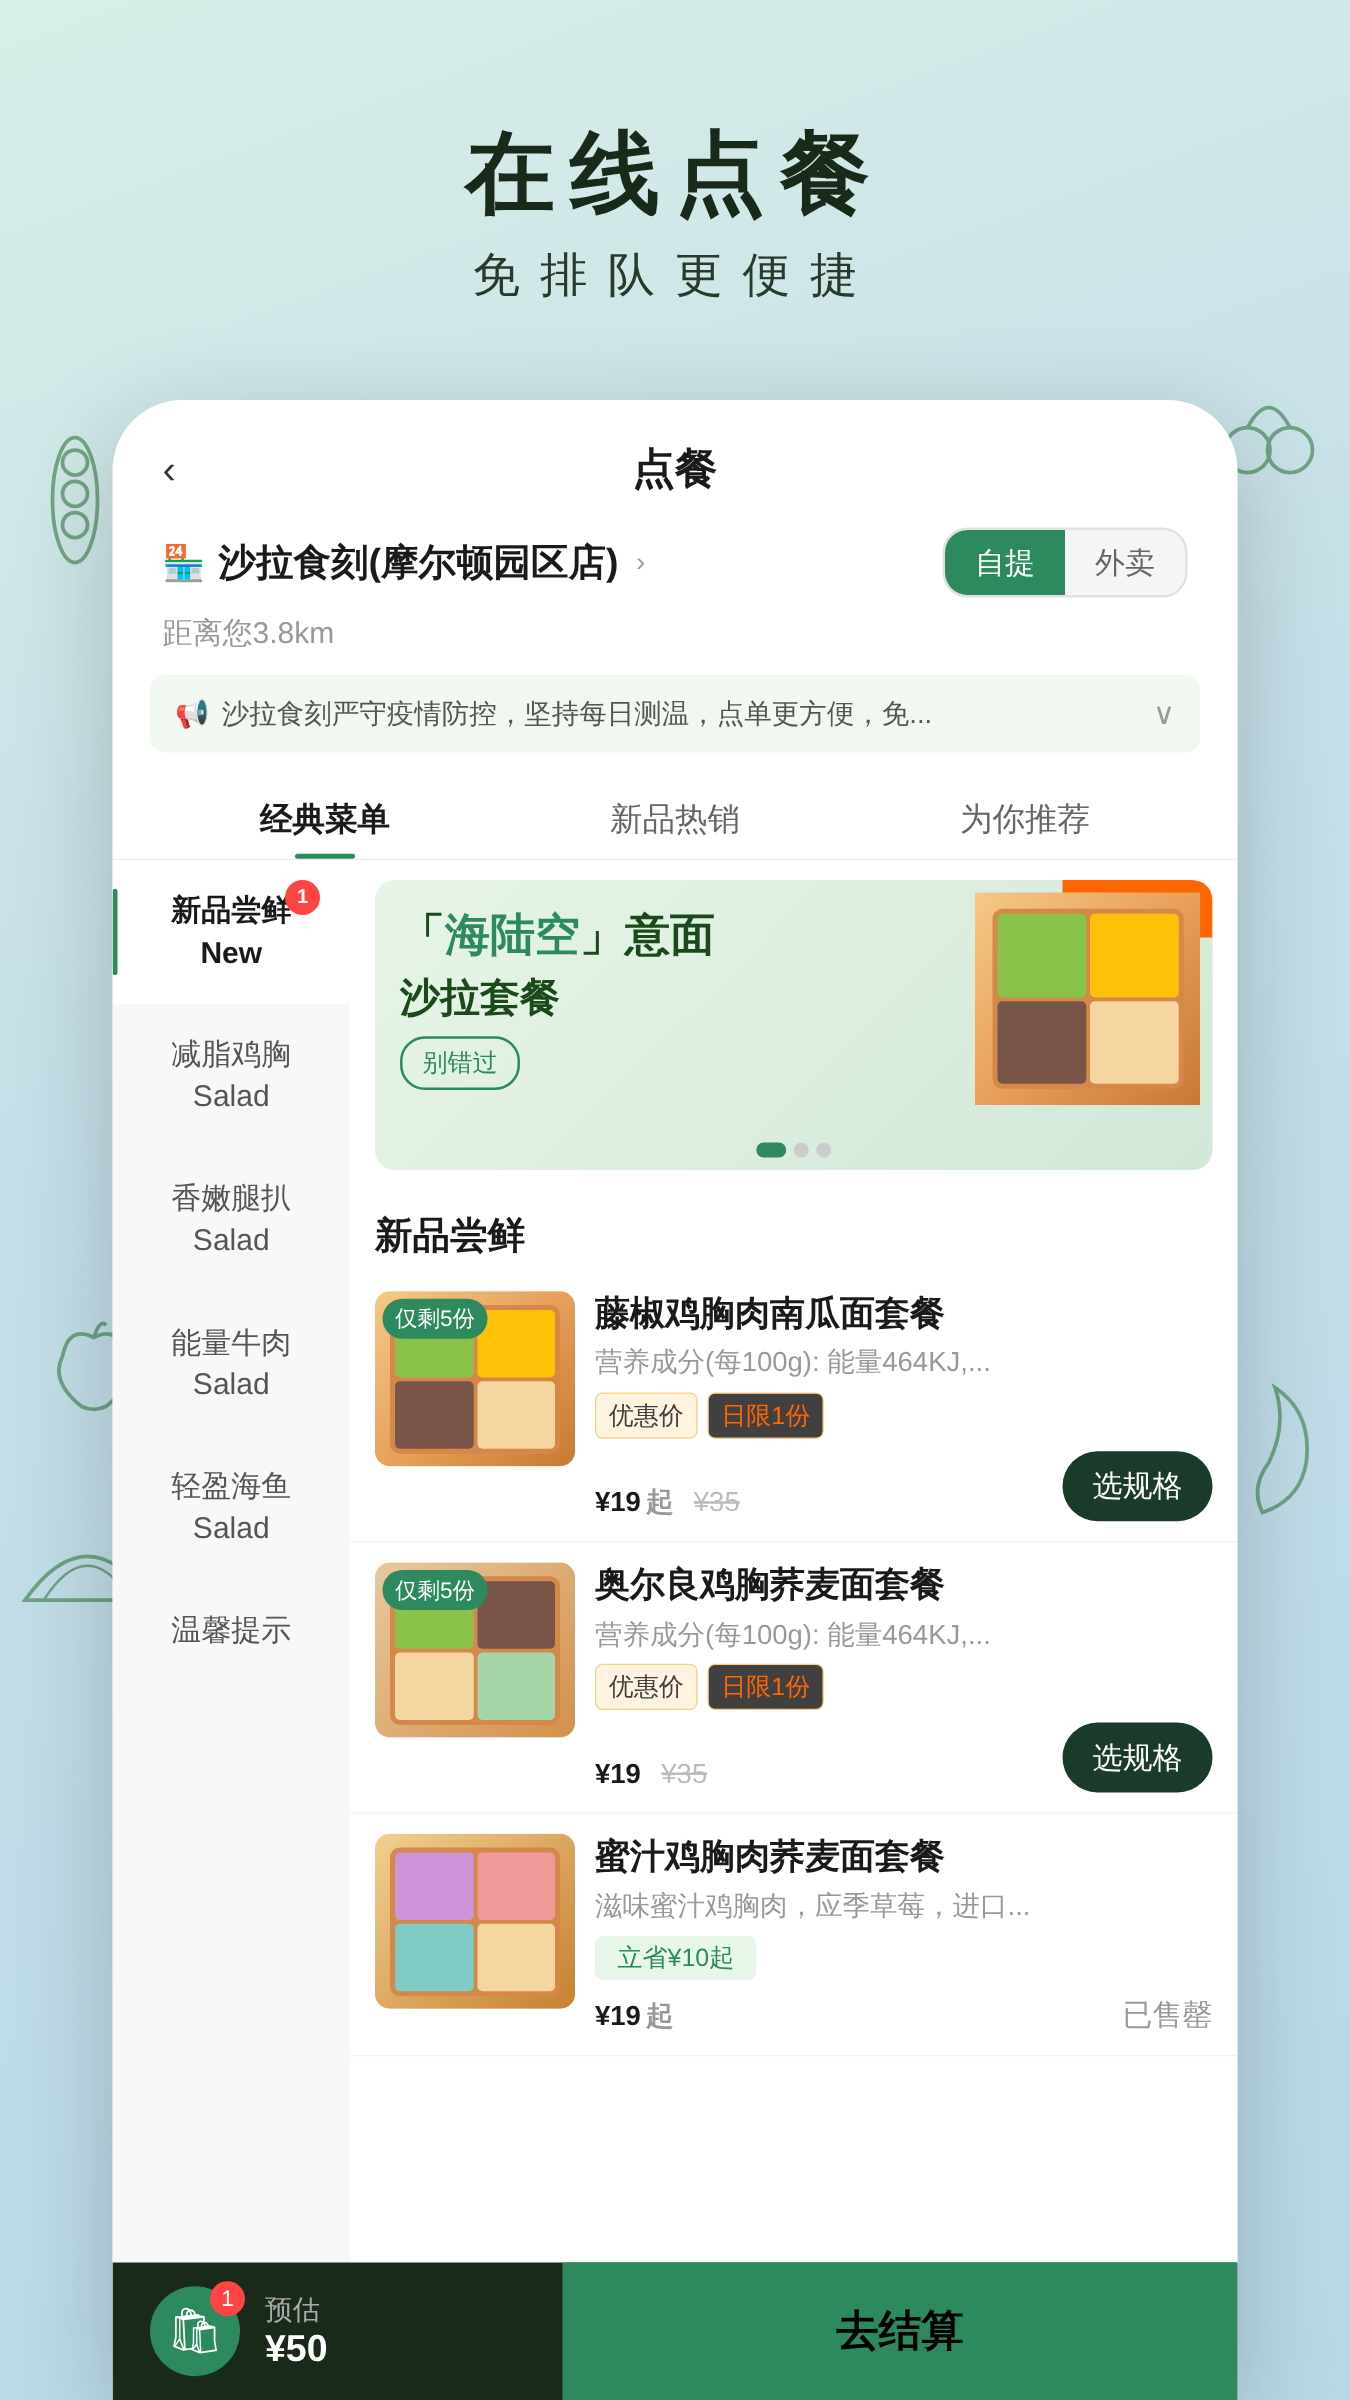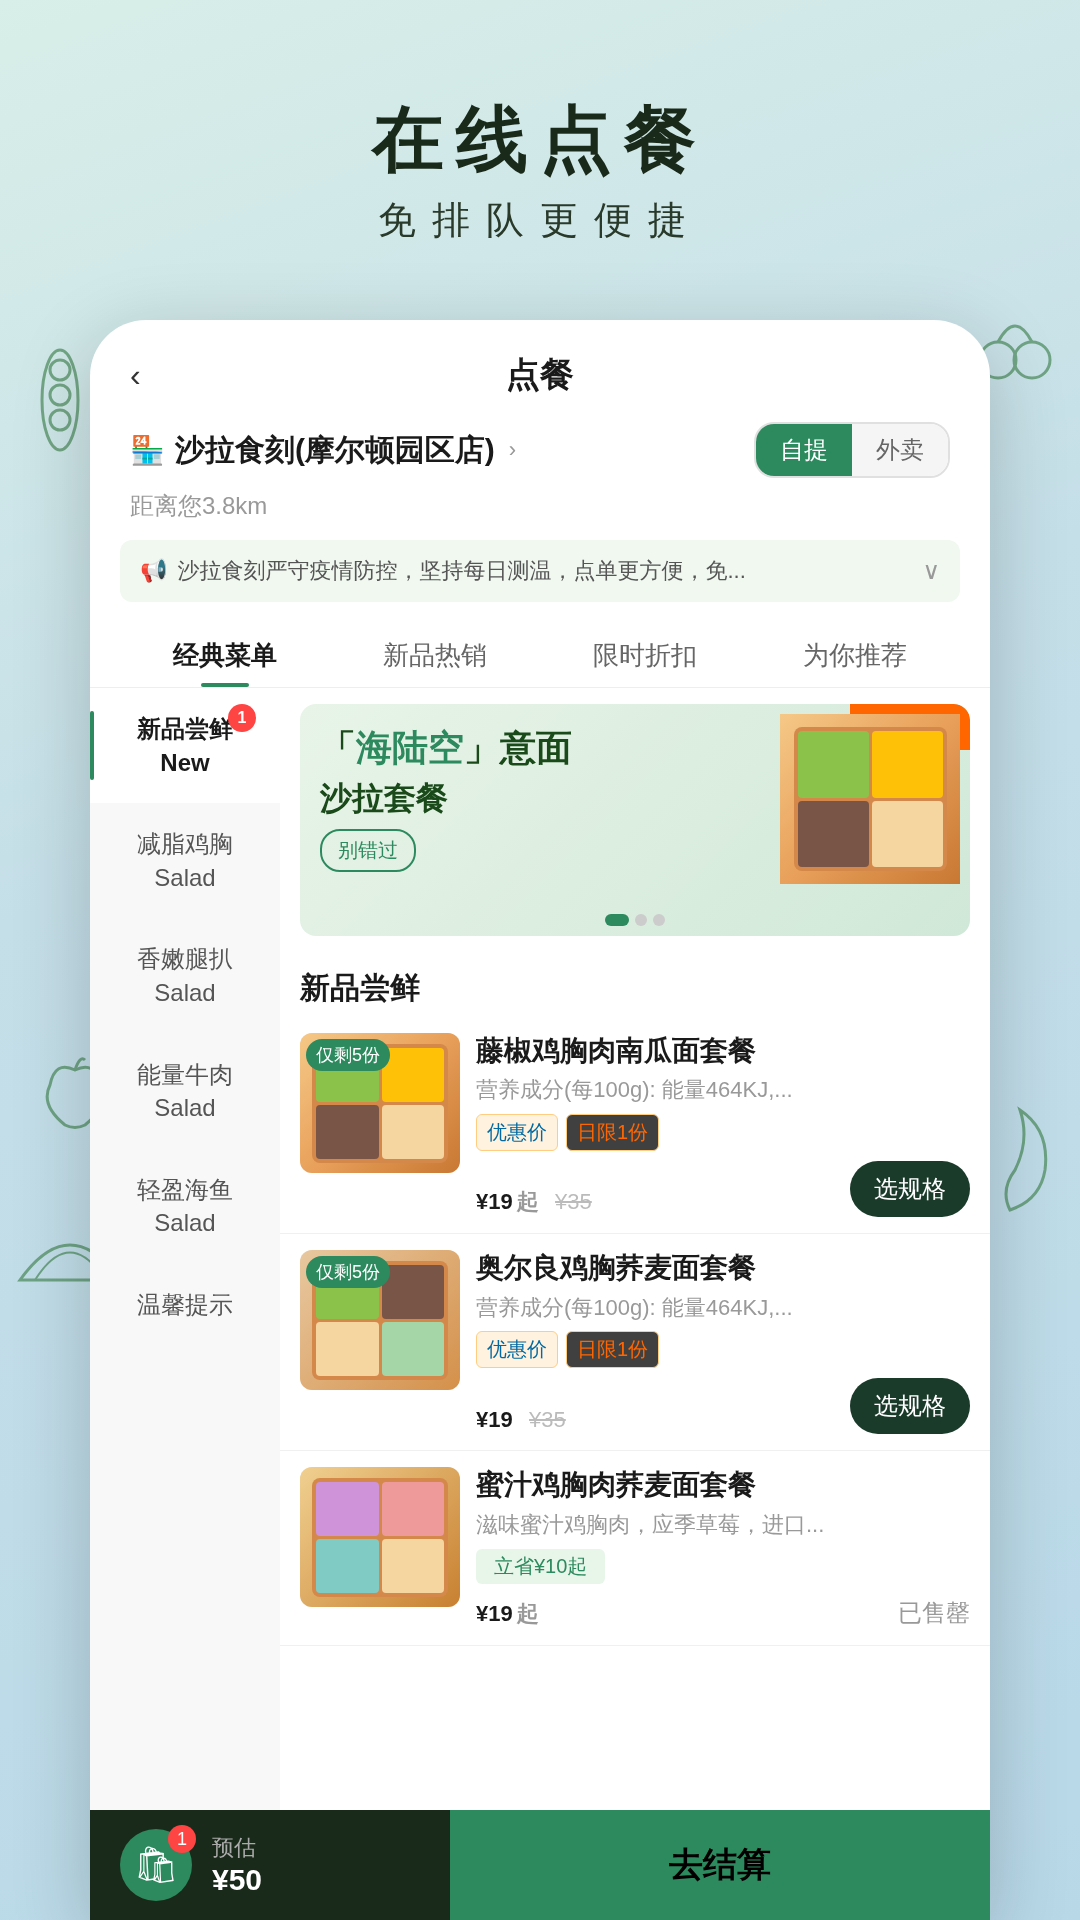--- a/index.html
+++ b/index.html
@@ -377,21 +377,21 @@
       line-height: 1.4;
     }
     .product-tags {
       display: flex;
       gap: 8px;
       margin-top: 8px;
       flex-wrap: wrap;
     }
     .tag-discount {
       background: #fff3e0;
-      color: #0369a1;
+      color: #404040;
       font-size: 20px;
       padding: 4px 10px;
       border-radius: 6px;
       border: 1px solid #ffcc80;
     }
     .tag-limit {
       background: #404040;
       color: #ff6600;
       font-size: 20px;
       padding: 4px 10px;
@@ -597,23 +597,20 @@
   </div>
 
   <div class="cat-tabs">
     <div class="cat-tab active">
       <span>经典菜单</span>
     </div>
     <div class="cat-tab">
       <span>新品热销</span>
     </div>
     <div class="cat-tab">
-      <span>限时折扣</span>
-    </div>
-    <div class="cat-tab">
       <span>为你推荐</span>
     </div>
   </div>
 
   <div class="main-content">
 
     <div class="sidebar">
       <div class="sidebar-item active">
         <span>新品尝鲜</span><br>
         <span>New</span>

